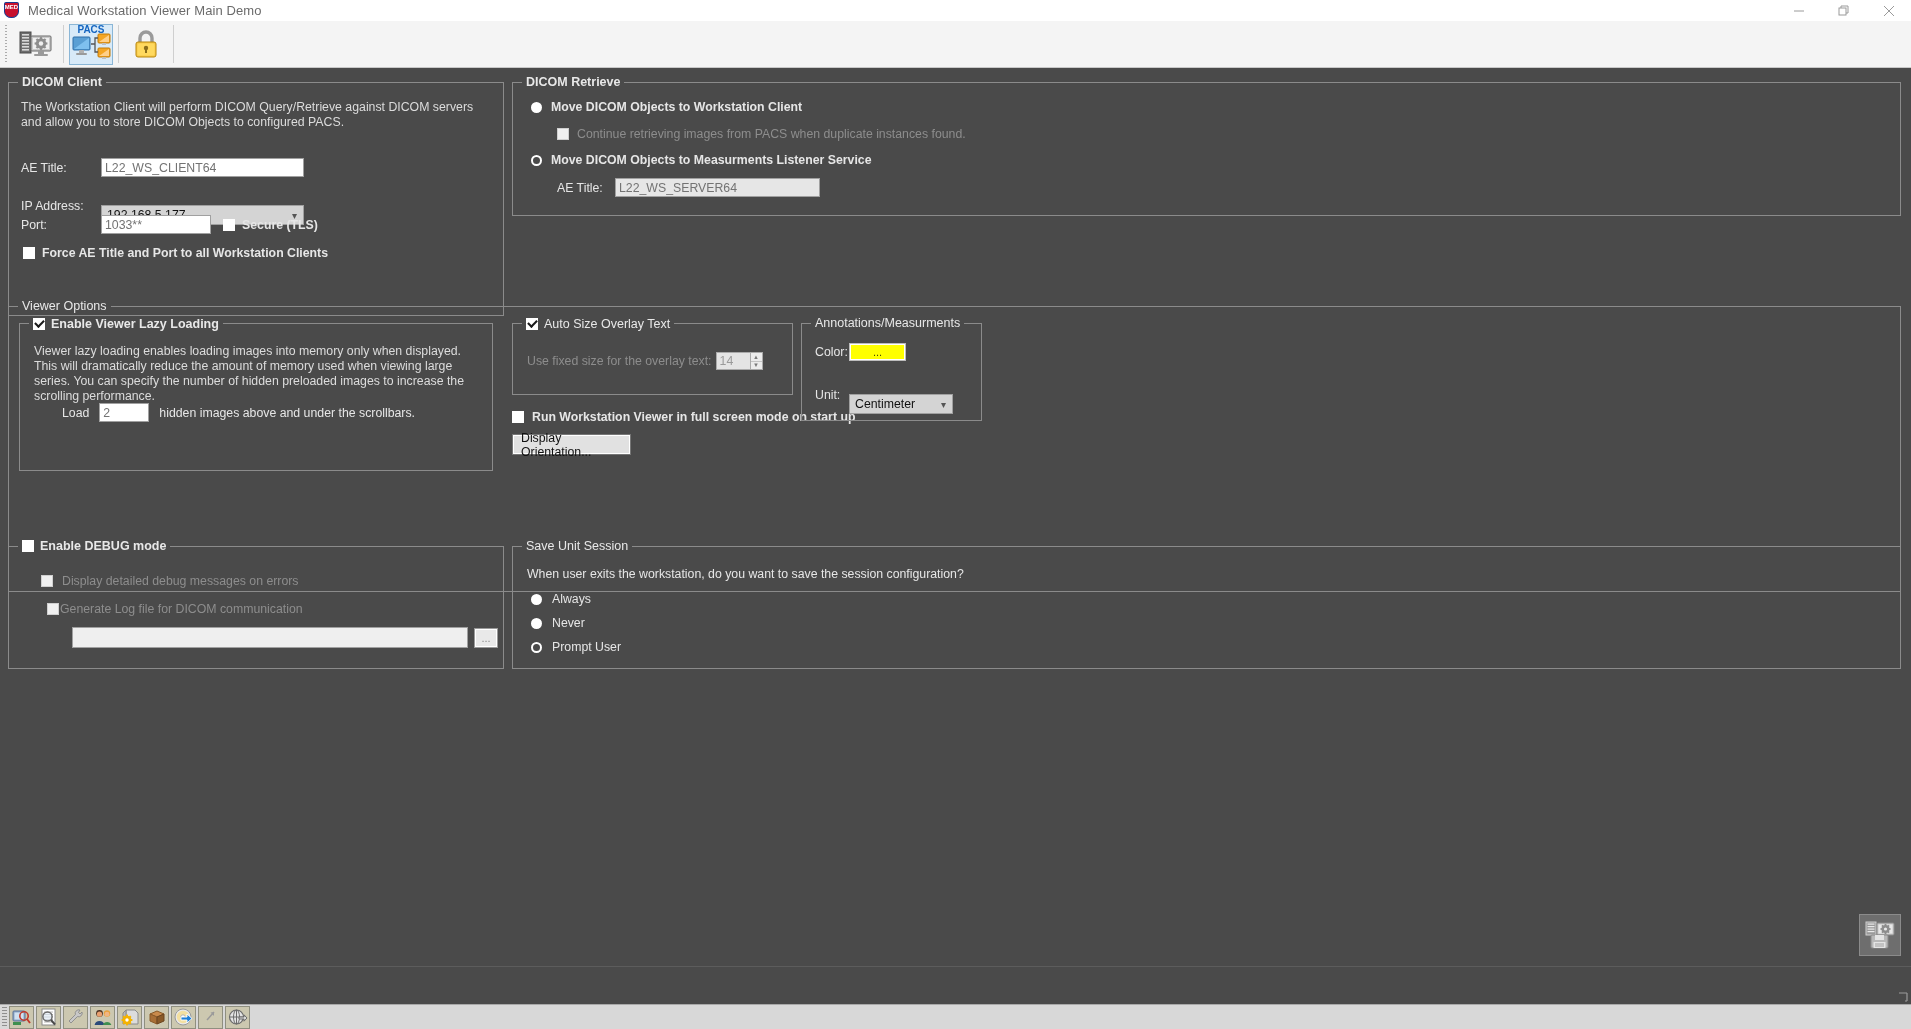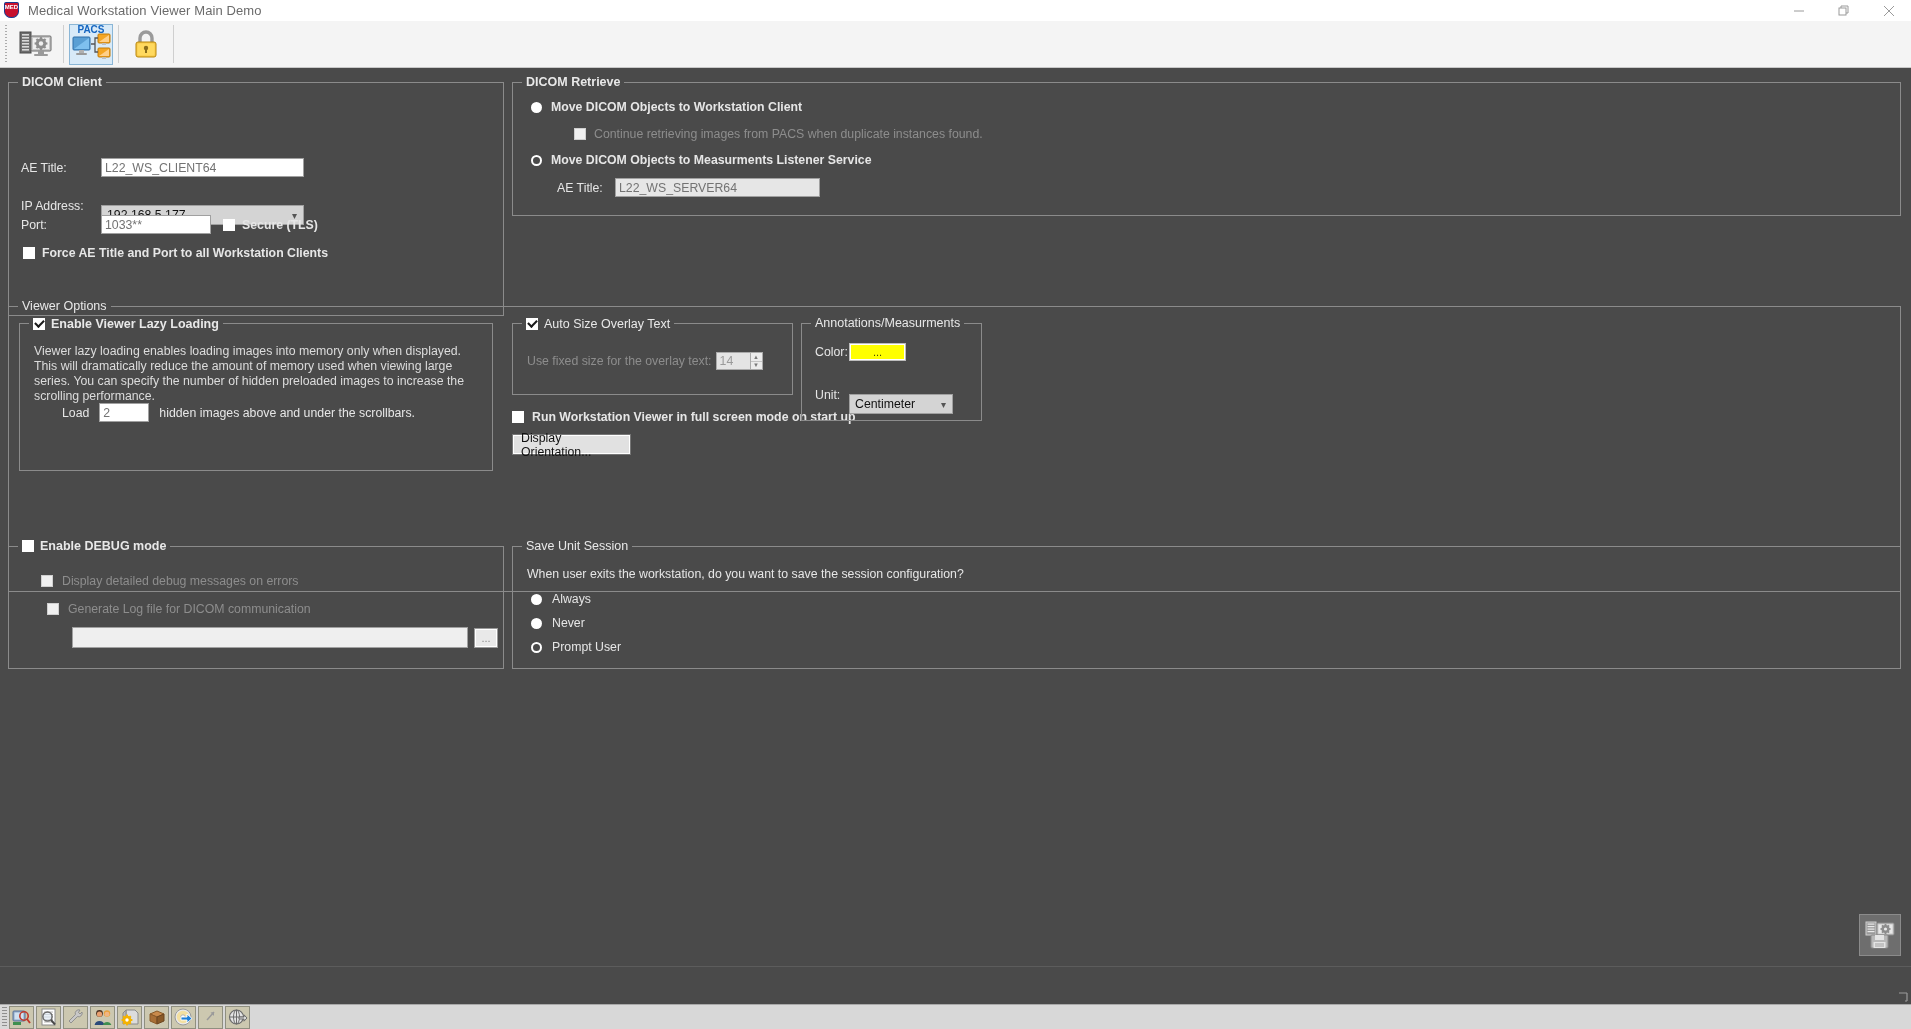--- a/index.html
+++ b/index.html
@@ -260,20 +260,21 @@
   </div>
 
   <div class="tbar-sep"></div>
 </div>
 
 <div class="work">
 
   <div class="group" style="left:8px; top:14px; width:496px; height:234px;">
     <div class="legend bold">DICOM Client</div>
 
+    <div class="desc" style="position:absolute; left:12px; top:17px; width:467px;">The Workstation Client will perform DICOM Query/Retrieve against DICOM servers and allow you to store DICOM Objects to configured PACS.</div>
 
     <div class="row" style="position:absolute; left:12px; top:75px;">
       <div class="lbl" style="width:80px;">AE Title:</div>
       <div class="txt" style="width:203px;">L22_WS_CLIENT64</div>
     </div>
 
     <div class="row" style="position:absolute; left:12px; top:104px;">
       <div class="lbl" style="width:80px;">IP Address:</div>
       <div class="combo" style="width:203px;">
         <span>192.168.5.177</span>
@@ -295,21 +296,21 @@
   </div>
 
   <div class="group" style="left:512px; top:14px; width:1389px; height:134px;">
     <div class="legend bold">DICOM Retrieve</div>
 
     <div class="row" style="position:absolute; left:18px; top:17px;">
       <div class="rb"></div>
       <div class="lbl bold" style="margin-left:9px;">Move DICOM Objects to Workstation Client</div>
     </div>
 
-    <div class="row" style="position:absolute; left:61px; top:44px;">
+    <div class="row" style="position:absolute; left:44px; top:44px;">
       <div class="cb dis"></div>
       <div class="lbl dim" style="margin-left:8px;">Continue retrieving images from PACS when duplicate instances found.</div>
     </div>
 
     <div class="row" style="position:absolute; left:18px; top:70px;">
       <div class="rb sel"></div>
       <div class="lbl bold" style="margin-left:9px;">Move DICOM Objects to Measurments Listener Service</div>
     </div>
 
     <div class="row" style="position:absolute; left:44px; top:95px;">
@@ -387,21 +388,21 @@
         <span class="cb"></span>
         <span>Enable DEBUG mode</span>
       </span>
     </div>
     <div class="row" style="position:absolute; left:32px; top:27px;">
       <div class="cb dis"></div>
       <div class="lbl dim" style="margin-left:9px;">Display detailed debug messages on errors</div>
     </div>
     <div class="row" style="position:absolute; left:38px; top:55px;">
       <div class="cb dis"></div>
-      <div class="lbl dim" style="margin-left:9px;">Generate Log file for DICOM communication</div>
+      <div class="lbl dim" style="margin-left:1px;">Generate Log file for DICOM communication</div>
     </div>
     <div class="row" style="position:absolute; left:63px; top:80px;">
       <div class="txt ro" style="width:396px; height:21px;"></div>
       <div class="btn-sm" style="margin-left:6px;">...</div>
     </div>
   </div>
 
   <div class="group" style="left:512px; top:478px; width:1389px; height:123px;">
     <div class="legend">Save Unit Session</div>
     <div class="lbl" style="position:absolute; left:14px; top:20px;">When user exits the workstation, do you want to save the session configuration?</div>

